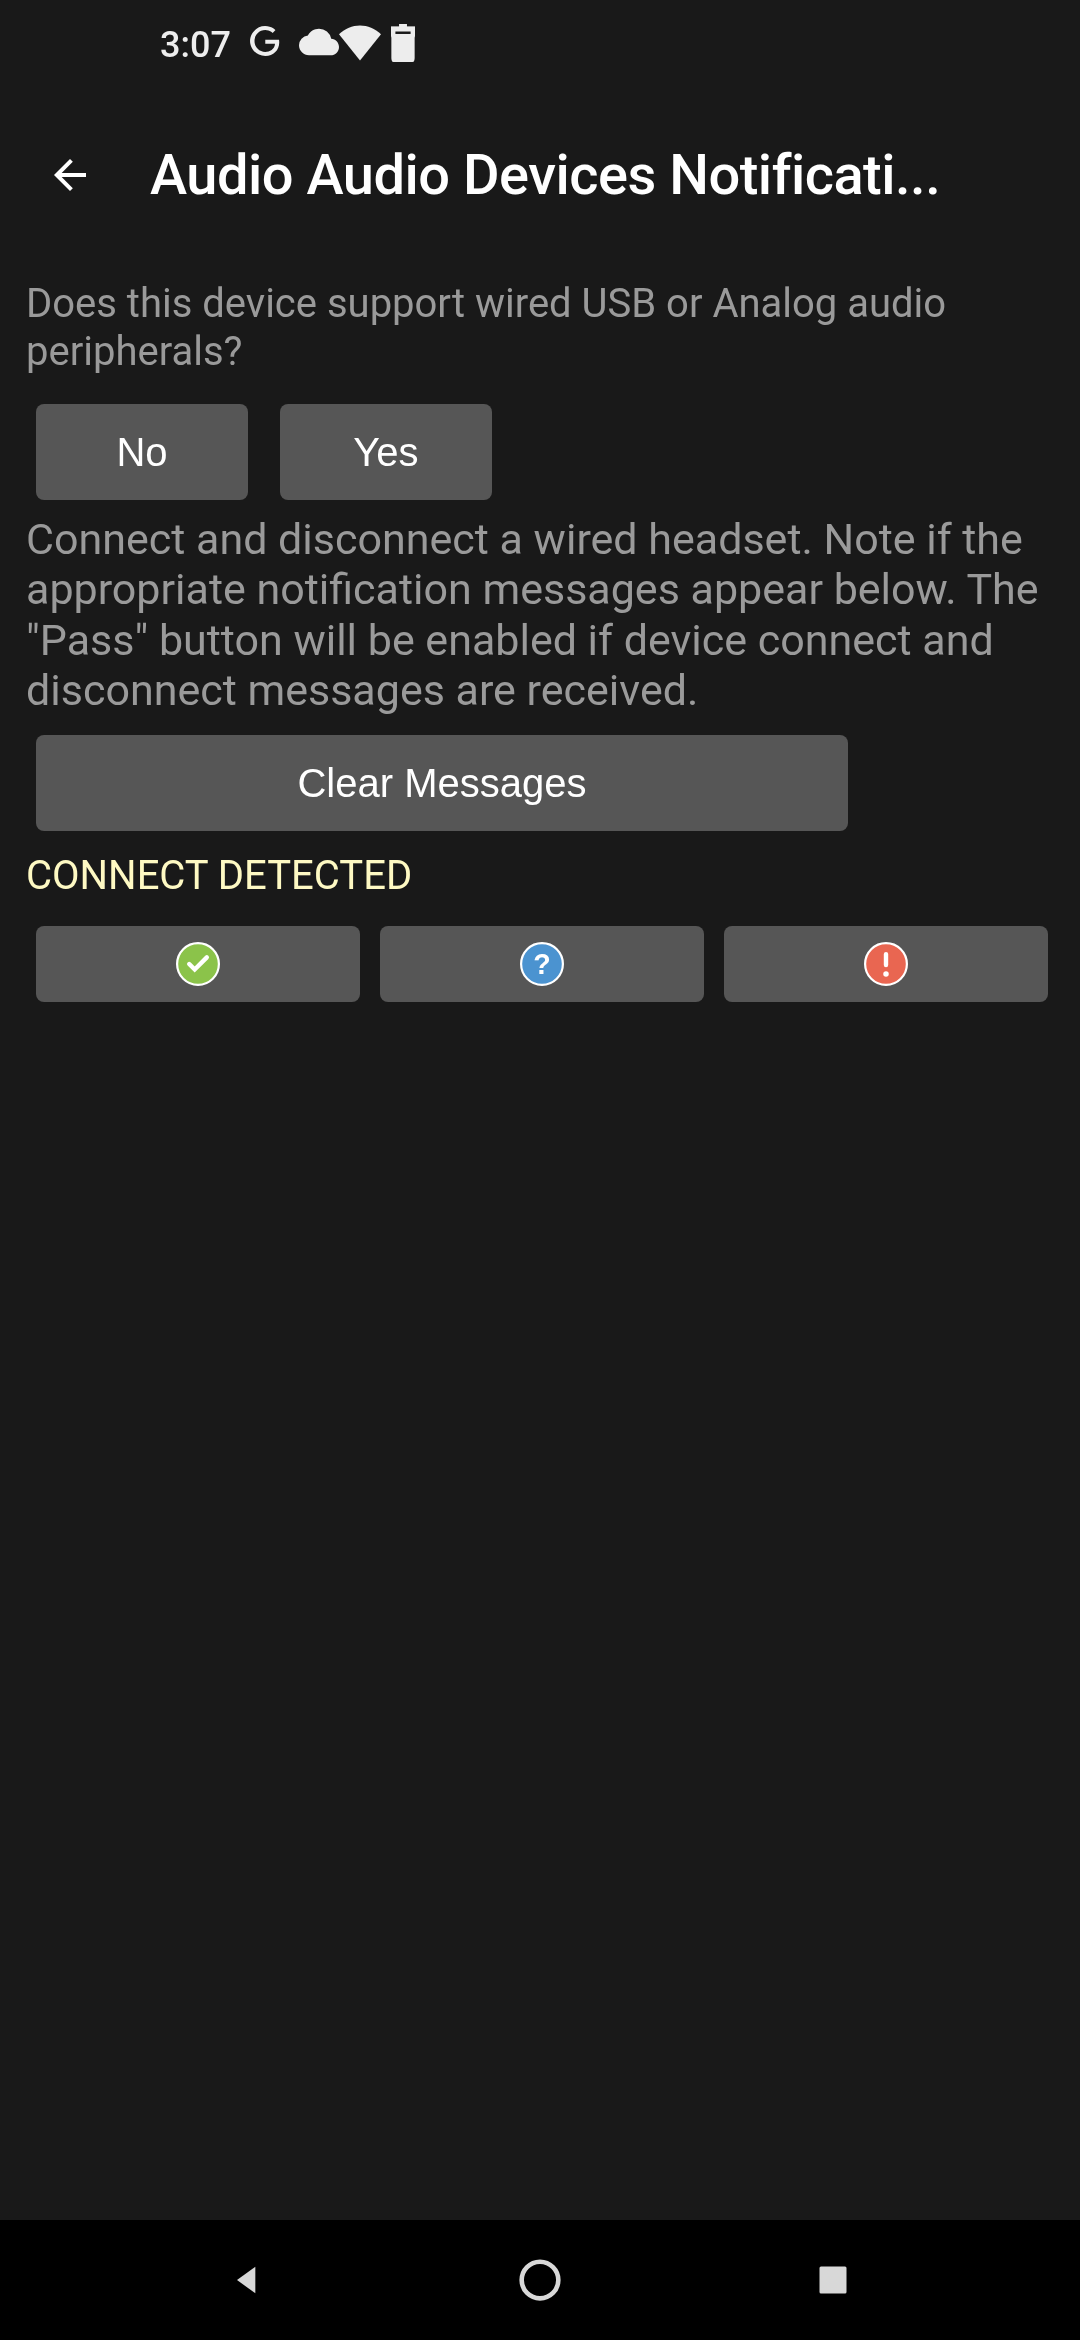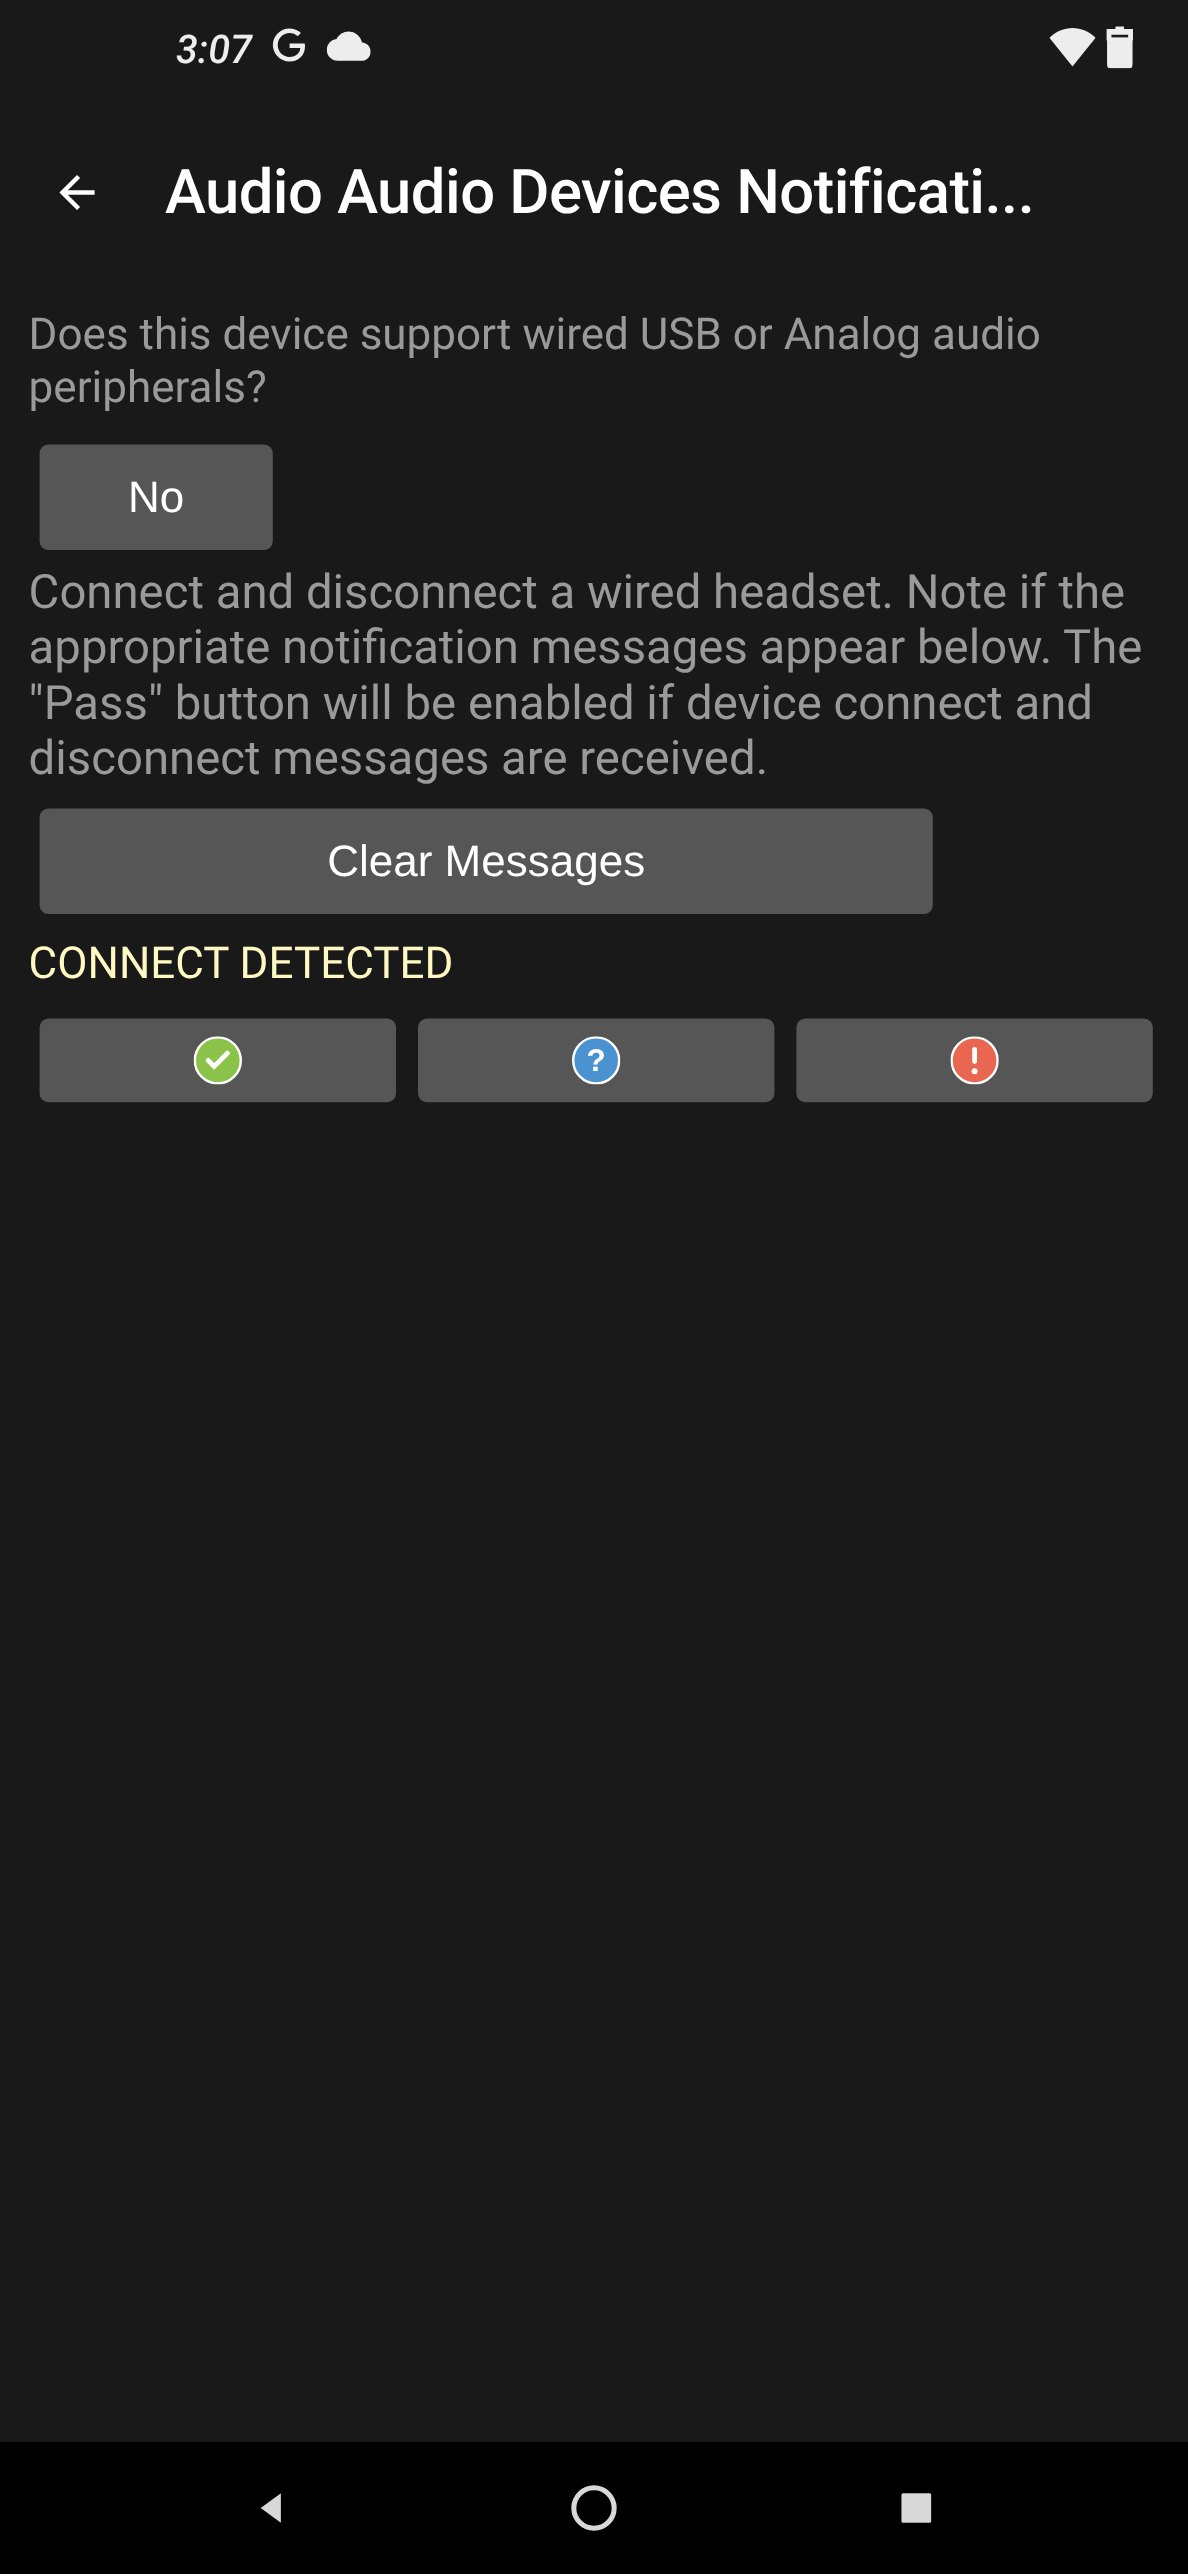--- a/index.html
+++ b/index.html
@@ -9,23 +9,22 @@
       background: #191919;
       font-family: 'Roboto', -apple-system, sans-serif;
       color: #e0e0e0;
       overflow: hidden;
       position: relative;
     }
     .status-bar {
       height: 90px;
       display: flex;
       align-items: center;
-      justify-content: space-between;
+      justify-content: flex-start;
       padding: 0 50px 0 160px;
-      font-style: italic;
     }
     .status-left {
       display: flex;
       align-items: center;
       gap: 16px;
       font-size: 36px;
       font-weight: 500;
       color: #ededed;
     }
     .status-right {
@@ -188,20 +187,21 @@
       </svg>
   </div>
   <div class="title">Audio Audio Devices Notificati...</div>
 </div>
 
 <div class="content">
   <div class="question">Does this device support wired USB or Analog audio peripherals?</div>
 
   <div class="btn-row">
     <button class="small-btn">No</button>
+    <button class="small-btn">Yes</button>
   </div>
 
   <div class="instructions">Connect and disconnect a wired headset. Note if the appropriate notification messages appear below. The "Pass" button will be enabled if device connect and disconnect messages are received.</div>
 
   <button class="clear-btn">Clear Messages</button>
 
   <div class="msg">CONNECT DETECTED</div>
 
   <div class="result-row">
     <button class="result-btn">

